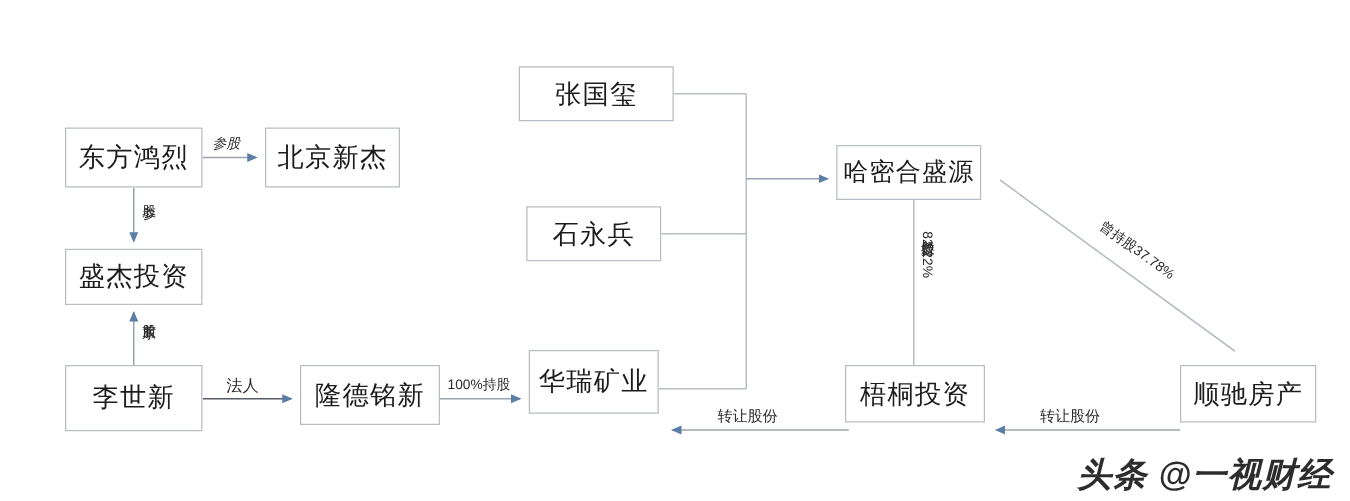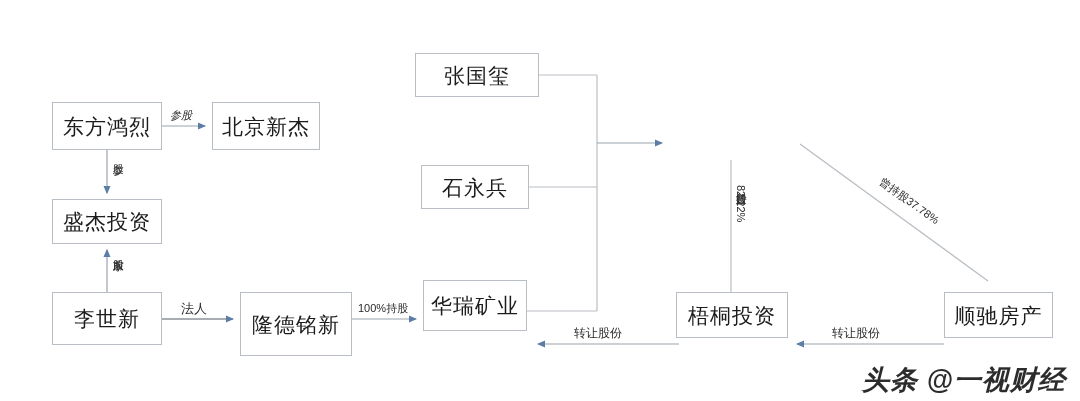--- a/index.html
+++ b/index.html
@@ -119,28 +119,29 @@
   </svg>
 
   <div class="node" style="left:212px;top:102px;width:108px;height:48px;">北京新杰</div>
 
   <div class="node" style="left:52px;top:102px;width:110px;height:48px;">东方鸿烈</div>
 
   <div class="node" style="left:52px;top:199px;width:110px;height:45px;">盛杰投资</div>
 
   <div class="node" style="left:52px;top:292px;width:110px;height:53px;">李世新</div>
 
-  <div class="node" style="left:240px;top:292px;width:112px;height:64px;">隆德铭新</div>
+  <div class="node" style="left:240px;top:292px;width:112px;height:48px;">隆德铭新</div>
 
   <div class="node" style="left:423px;top:280px;width:104px;height:51px;">华瑞矿业</div>
 
   <div class="node" style="left:415px;top:53px;width:124px;height:44px;">张国玺</div>
 
   <div class="node" style="left:421px;top:165px;width:108px;height:44px;text-align:right;">石永兵</div>
 
+  <div class="node" style="left:669px;top:116px;width:116px;height:44px;font-size:20px;">哈密合盛源</div>
 
   <div class="node" style="left:944px;top:292px;width:109px;height:46px;">顺驰房产</div>
 
   <div class="node" style="left:676px;top:292px;width:112px;height:46px;">梧桐投资</div>
 
   <div class="edge-label" style="left:170px;top:110px;font-style:italic;">参股</div>
 
   <div class="edge-label vert" style="left:112px;top:155px;height:34px;">参股</div>
 
   <div class="edge-label vert" style="left:112px;top:251px;height:44px;">前股东</div>

